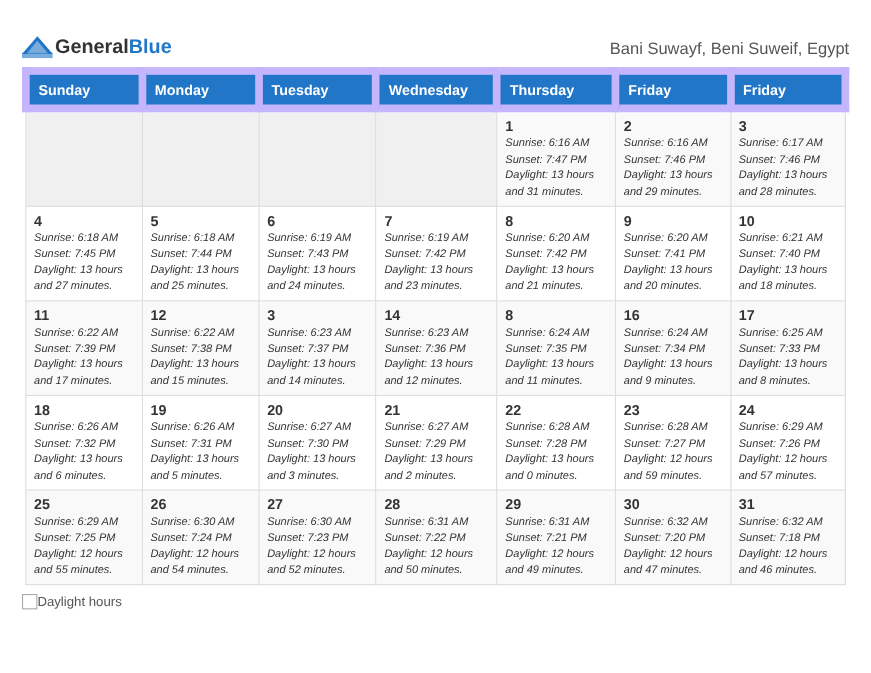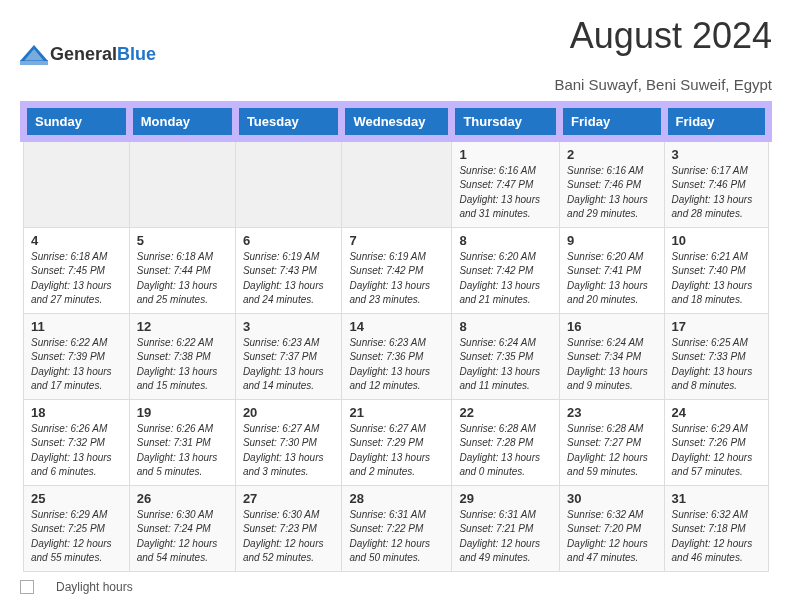--- a/index.html
+++ b/index.html
@@ -6,21 +6,21 @@
     body {
       font-family: Arial, sans-serif;
       background: #fff;
       width: 792px;
       min-height: 612px;
       padding: 16px 20px 16px 20px;
     }
     .header-top {
       display: flex;
       justify-content: space-between;
-      align-items: center;
+      align-items: flex-end;
       margin-bottom: 6px;
     }
     .logo {
       display: flex;
       align-items: center;
       gap: 0;
     }
     .logo-text-general {
       font-size: 18px;
       font-weight: bold;
@@ -94,21 +94,21 @@
     }
     .empty-cell {
       background: #f0f0f0 !important;
     }
     .footer {
       margin-top: 8px;
       font-size: 12px;
       color: #555;
       display: flex;
       align-items: center;
-      gap: 22px;
+      gap: 0;
     }
     .footer-box {
       width: 14px;
       height: 14px;
       background: #fff;
       border: 1px solid #aaa;
       display: inline-block;
     }
   </style>
 </head>
@@ -119,21 +119,20 @@
     <svg class="logo-icon" viewBox="0 0 28 22" xmlns="http://www.w3.org/2000/svg">
       <polygon points="14,2 28,18 0,18" fill="#2176c7"></polygon>
       <polygon points="14,6 24,18 4,18" fill="#fff" opacity="0.4"></polygon>
       <rect x="0" y="17" width="28" height="5" fill="#2176c7" opacity="0.6"></rect>
     </svg>
     <span>
       <span class="logo-text-general">General</span><span class="logo-text-blue">Blue</span>
     </span>
   </div>
   <div class="title-block">
-    <div class="main-title">August 2024</div>
     <div class="subtitle">Bani Suwayf, Beni Suweif, Egypt</div>
   </div>
 </div>
 
 <table>
   <thead>
     <tr>
     <th>Sunday</th>
         <th>Monday</th>
         <th>Tuesday</th>

